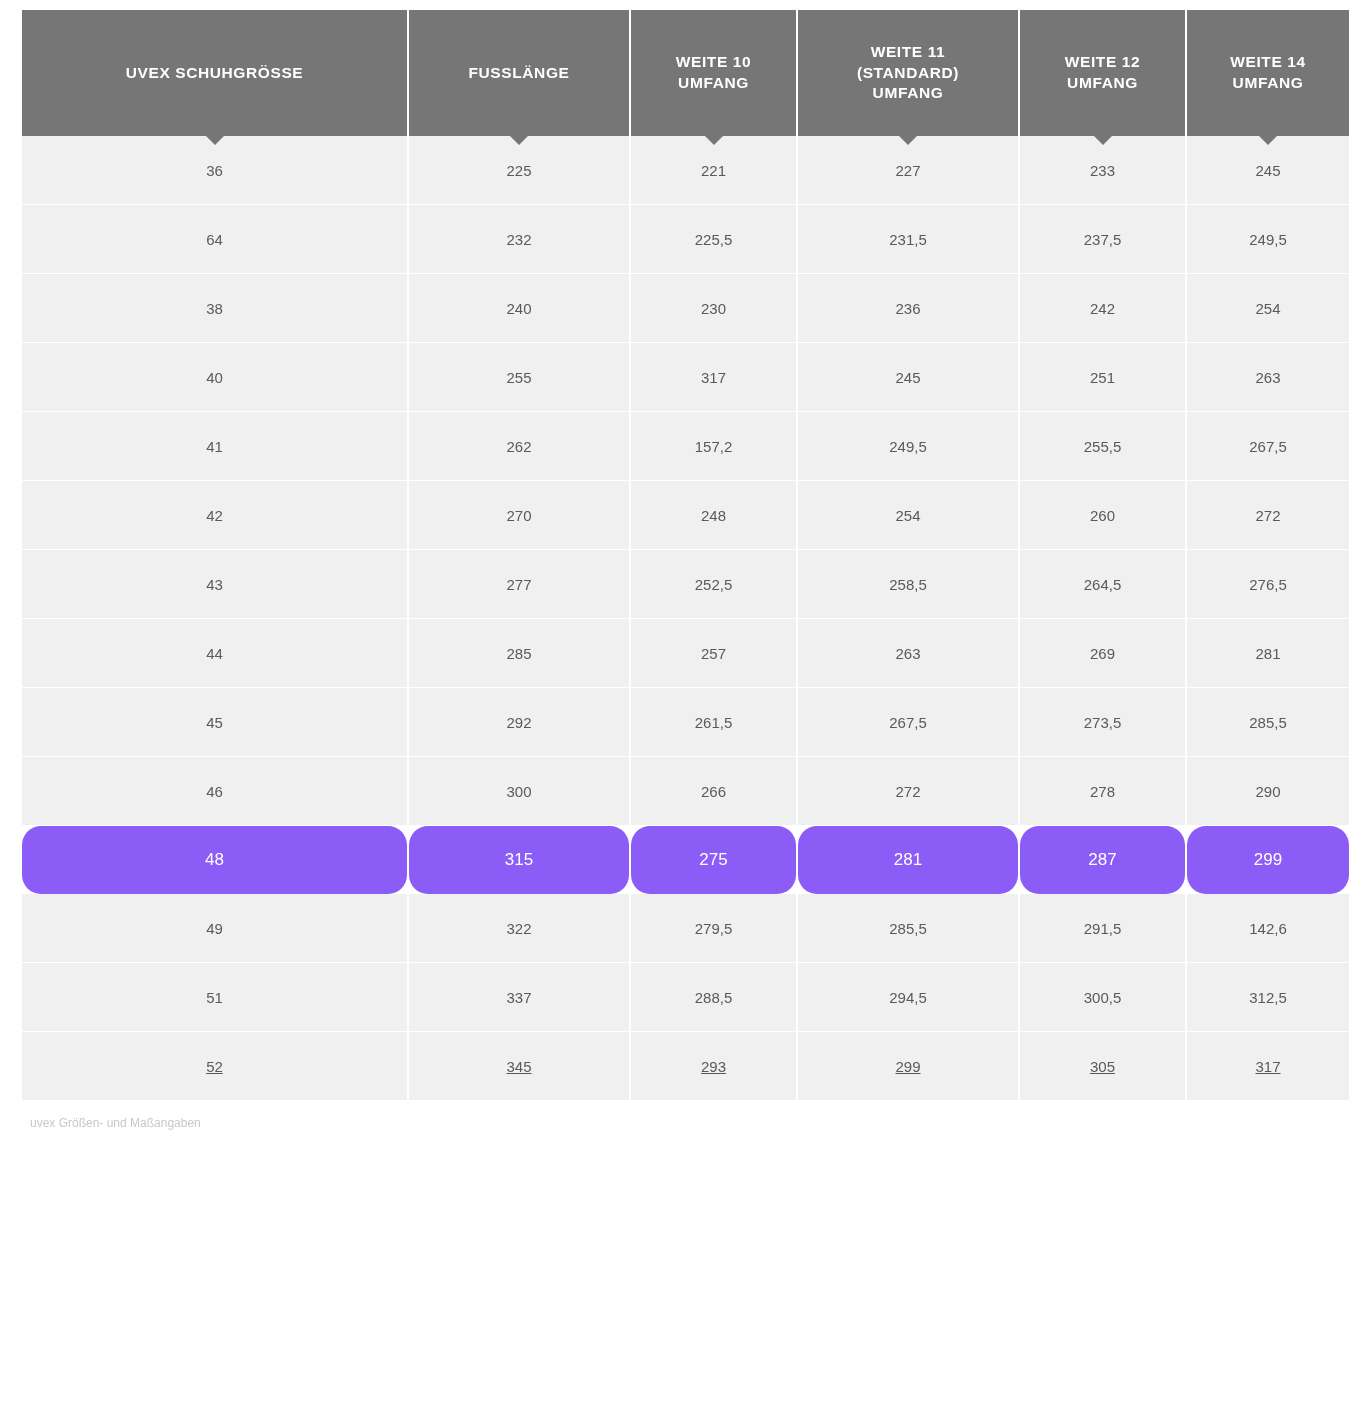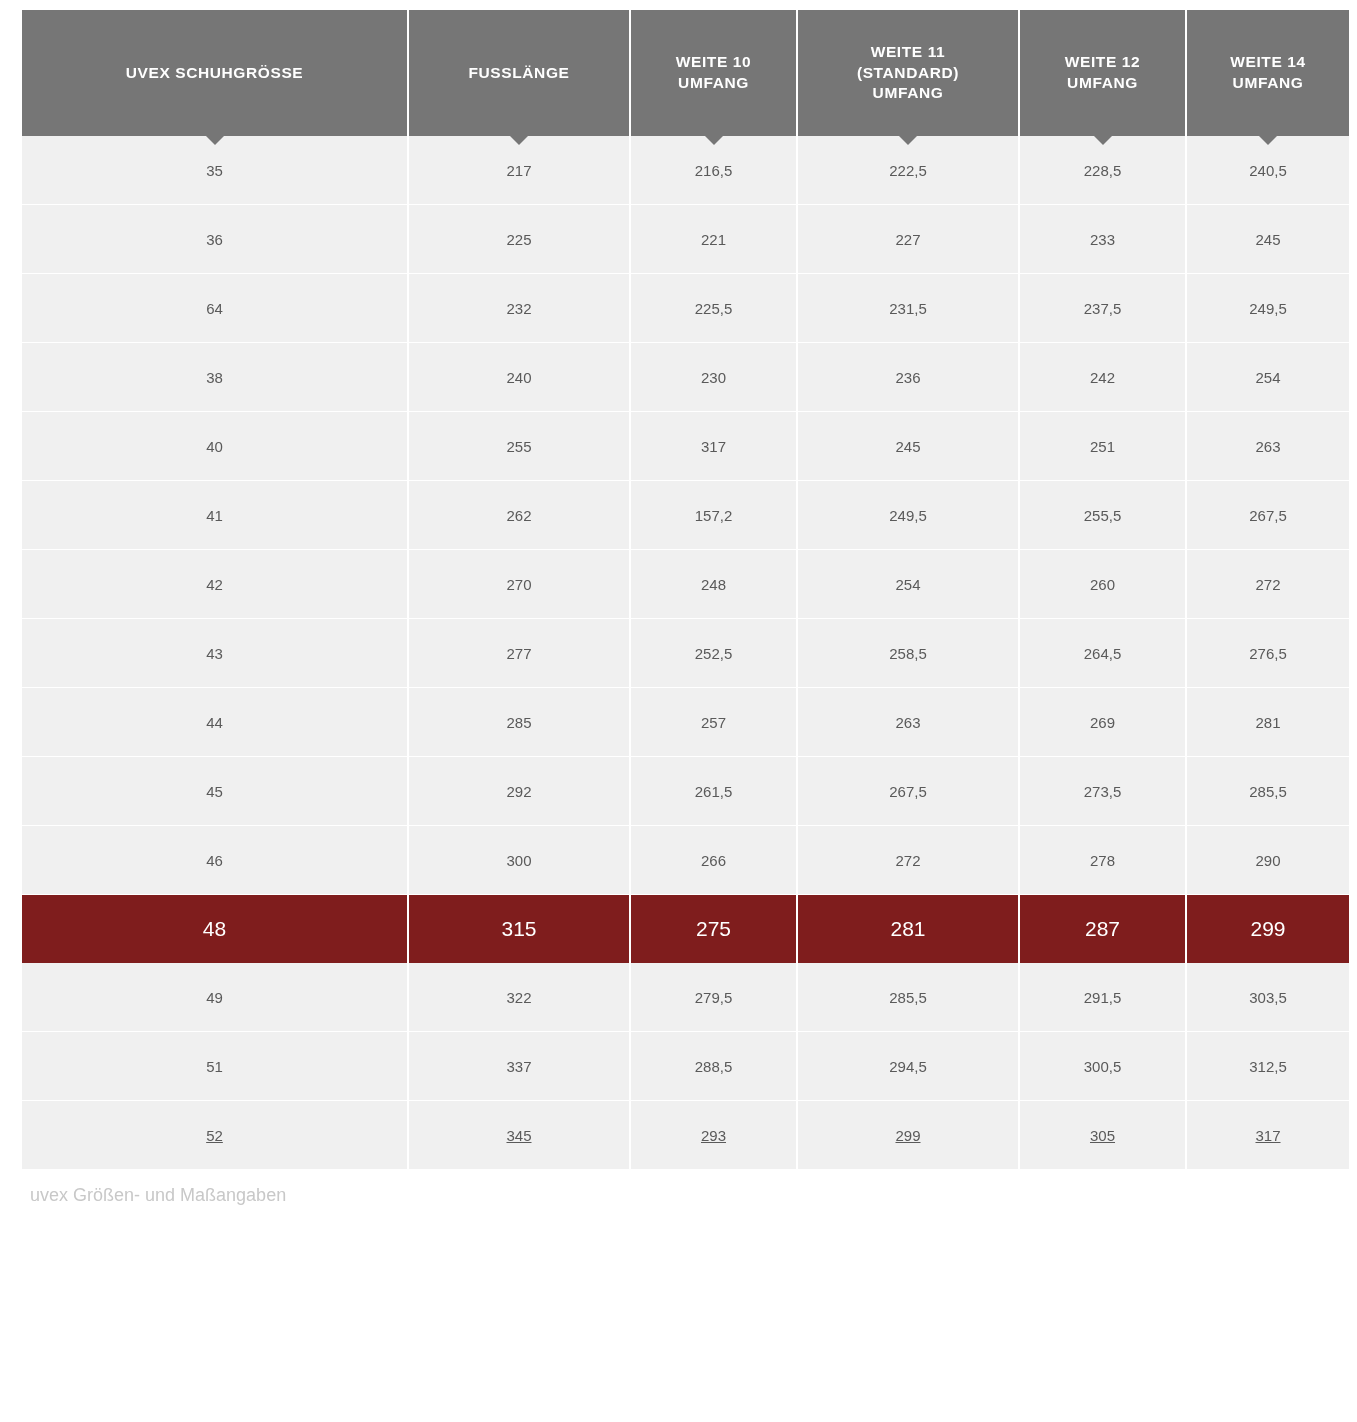--- a/index.html
+++ b/index.html
@@ -55,41 +55,42 @@
     background: #f0f0f0;
     color: #5a5a5a;
     font-size: 15px;
     text-align: center;
     vertical-align: middle;
     height: 68px;
     padding: 0 4px;
     border-bottom: 1px solid #ffffff;
   }
   table.size-table tr.highlight td {
-    background: #7f1d1d;
+    background: #8b5cf6;
     color: #ffffff;
     border-bottom: none;
-    font-size: 21px;
+    font-size: 17px;
+    border-radius: 19px;
   }
   table.size-table tr:last-child td {
     border-bottom: none;
     text-decoration: underline;
   }
   
   col.c0 { width: 385px; }
   col.c1 { width: 220px; }
   col.c2 { width: 165px; }
   col.c3 { width: 220px; }
   col.c4 { width: 165px; }
   col.c5 { width: 162px; }
 
   .caption {
     margin-top: 16px;
     padding-left: 10px;
-    font-size: 18px;
+    font-size: 12px;
     color: #c8c8c8;
     font-family: "Liberation Sans", sans-serif;
   }
 </style>
 </head>
 <body>
 
 <div class="page">
 
   <table class="size-table">
@@ -106,28 +107,20 @@
           <th><span>UVEX SCHUHGRÖSSE</span><span class="arrow"></span></th>
           <th><span>FUSSLÄNGE</span><span class="arrow"></span></th>
           <th><span>WEITE 10</span><br><span>UMFANG</span><span class="arrow"></span></th>
           <th><span>WEITE 11</span><br><span>(STANDARD)</span><br><span>UMFANG</span><span class="arrow"></span></th>
           <th><span>WEITE 12</span><br><span>UMFANG</span><span class="arrow"></span></th>
           <th><span>WEITE 14</span><br><span>UMFANG</span><span class="arrow"></span></th>
         </tr>
     </thead>
     <tbody id="table-body">
         <tr>
-          <td>35</td>
-          <td>217</td>
-          <td>216,5</td>
-          <td>222,5</td>
-          <td>228,5</td>
-          <td>240,5</td>
-        </tr>
-        <tr>
           <td>36</td>
           <td>225</td>
           <td>221</td>
           <td>227</td>
           <td>233</td>
           <td>245</td>
         </tr>
         <tr>
           <td>64</td>
           <td>232</td>
@@ -207,21 +200,21 @@
           <td>281</td>
           <td>287</td>
           <td>299</td>
         </tr>
         <tr>
           <td>49</td>
           <td>322</td>
           <td>279,5</td>
           <td>285,5</td>
           <td>291,5</td>
-          <td>303,5</td>
+          <td>142,6</td>
         </tr>
         <tr>
           <td>51</td>
           <td>337</td>
           <td>288,5</td>
           <td>294,5</td>
           <td>300,5</td>
           <td>312,5</td>
         </tr>
         <tr>

